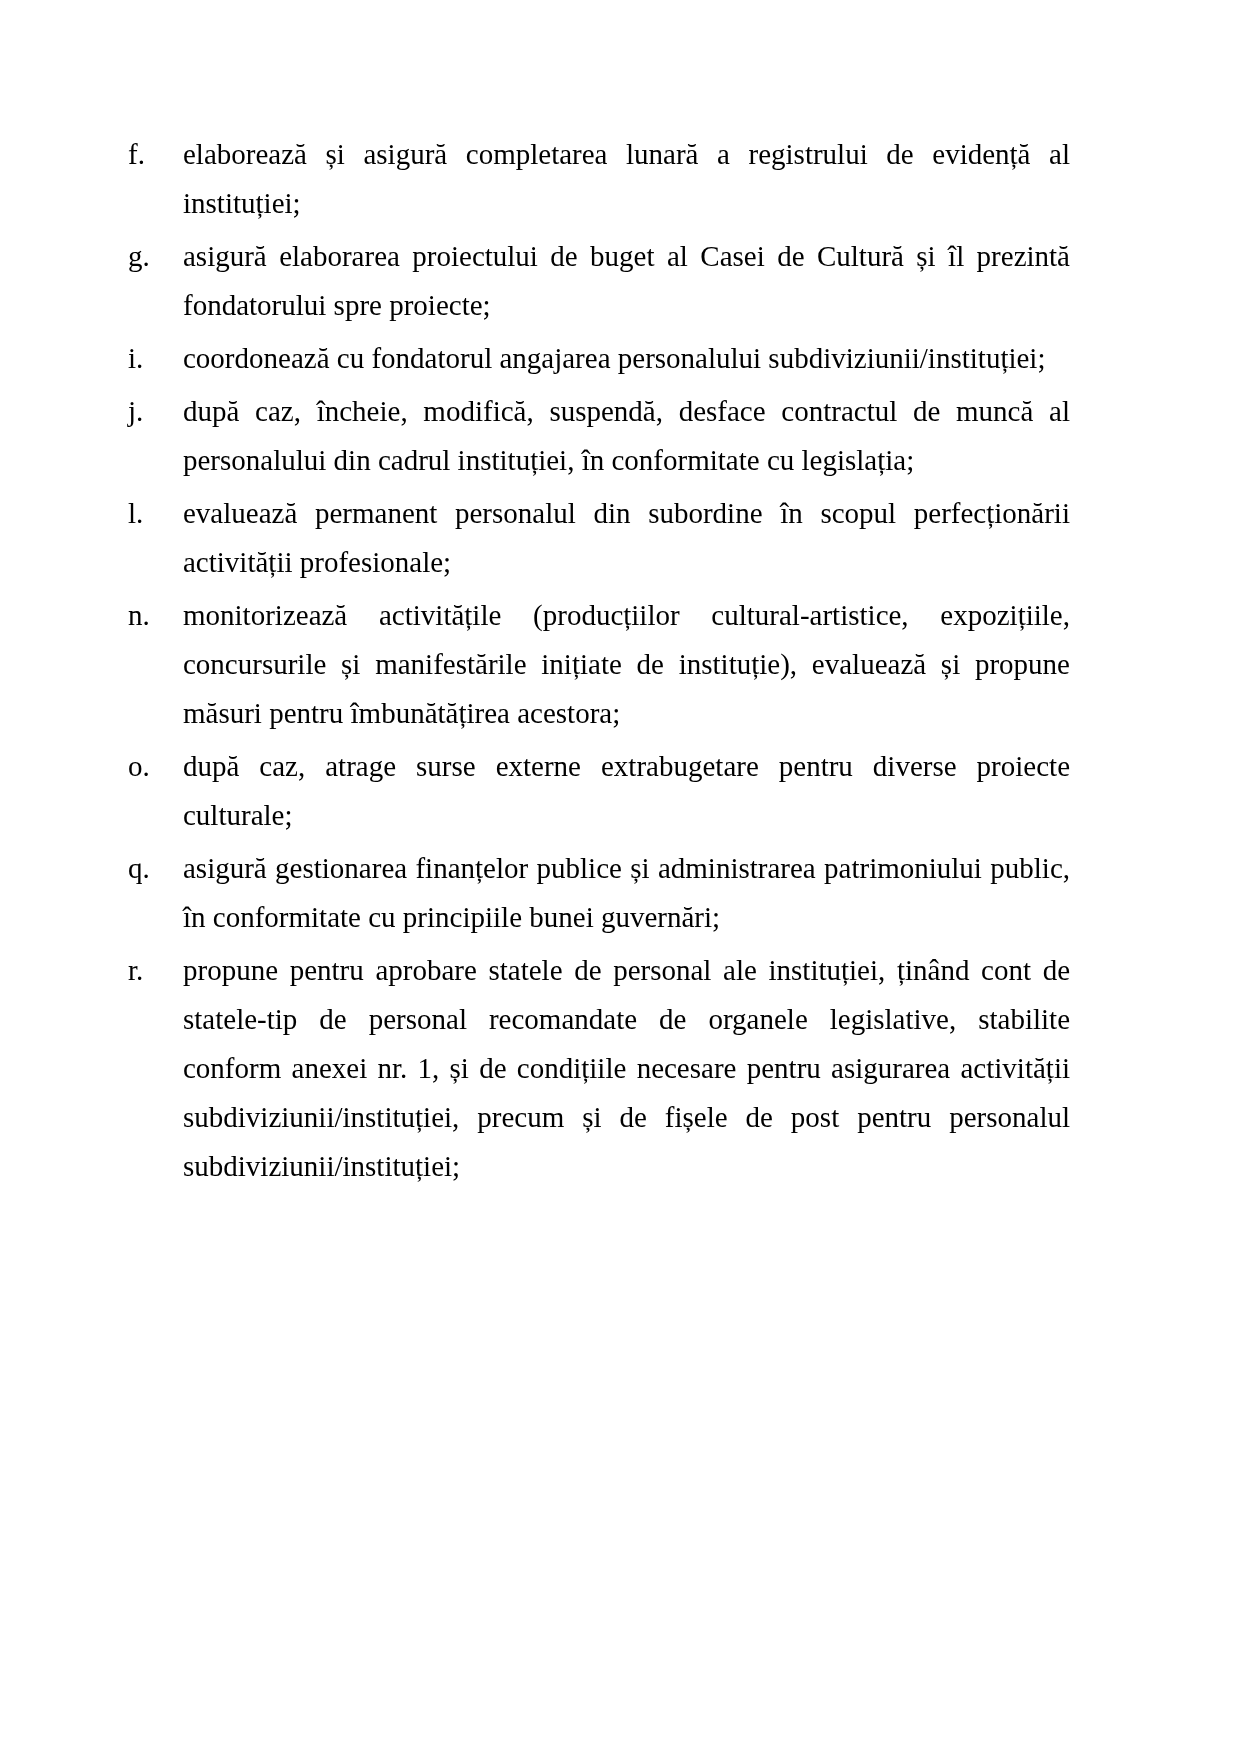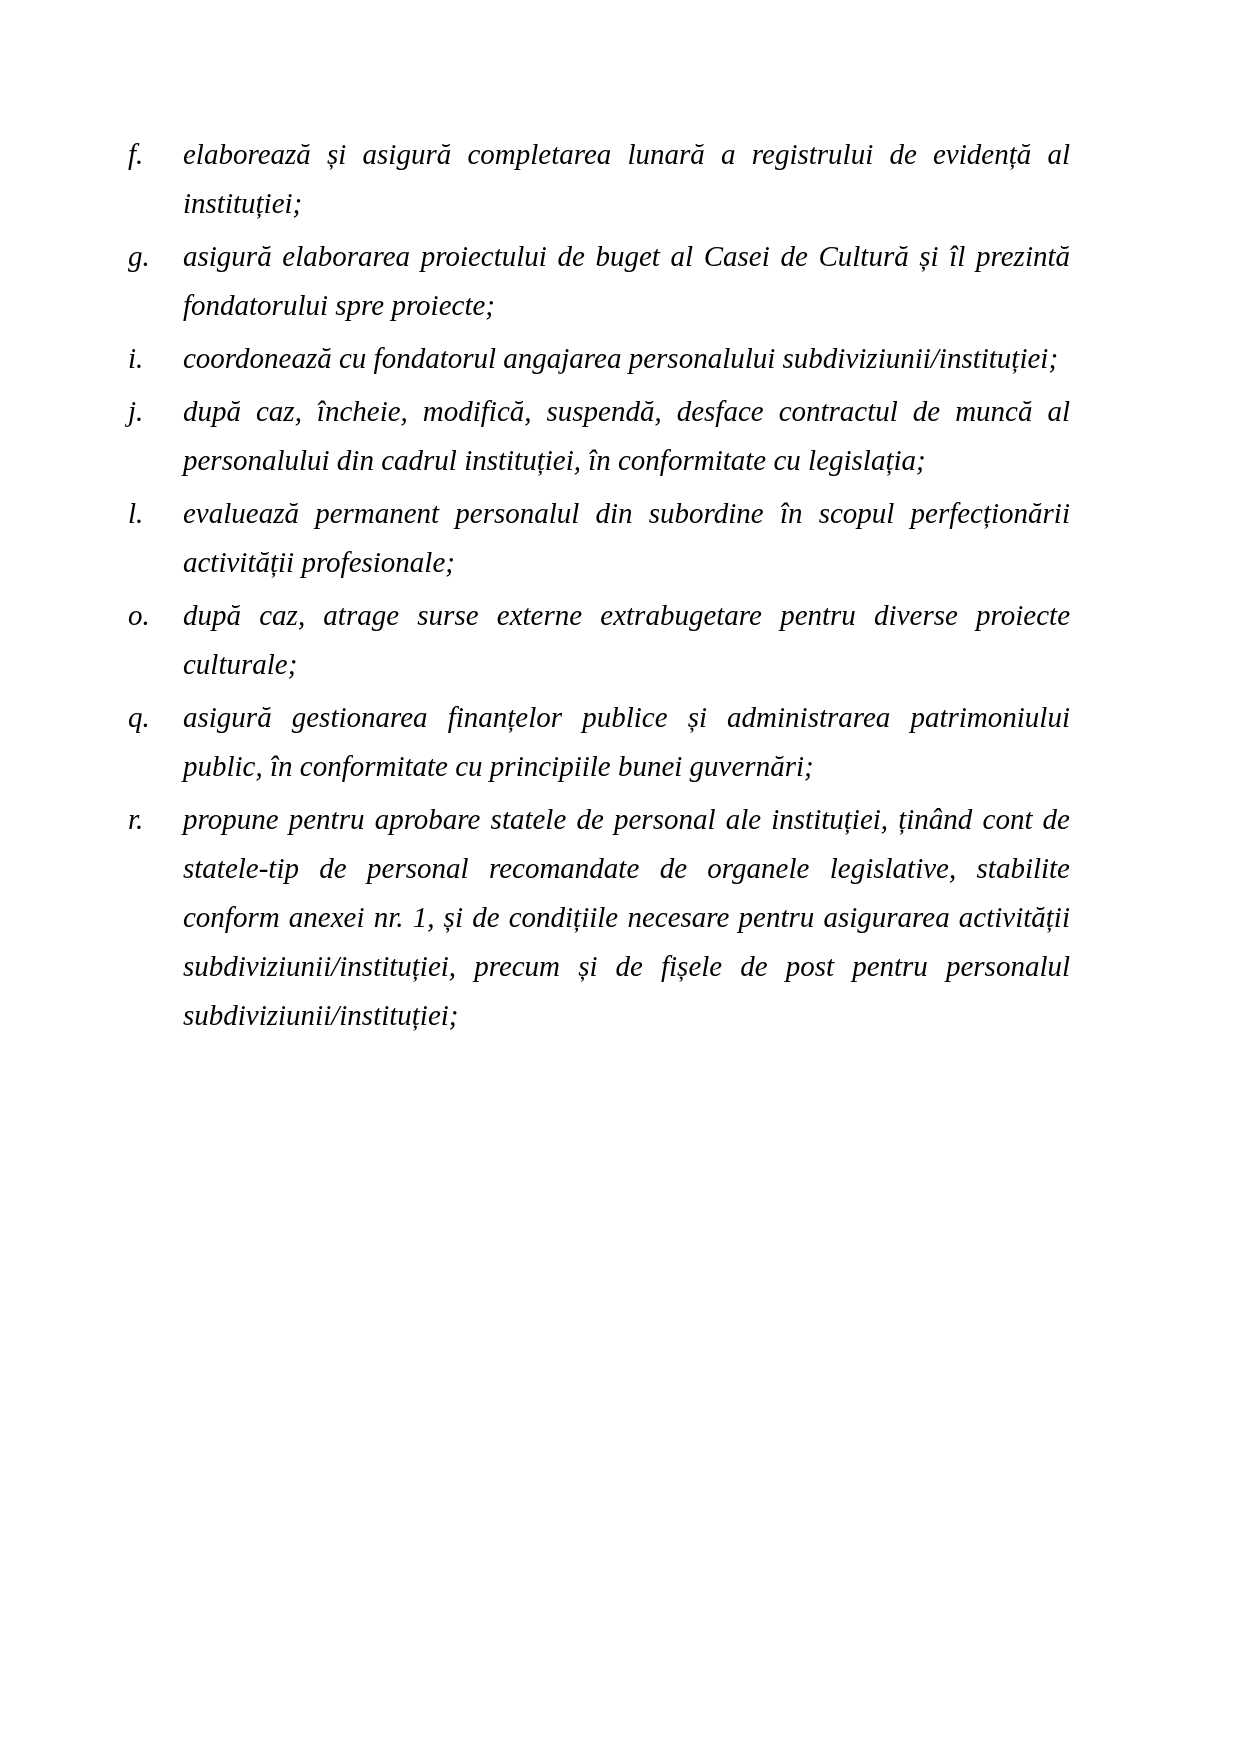--- a/index.html
+++ b/index.html
@@ -12,21 +12,20 @@
     box-sizing: border-box;
     width: 1241px;
     height: 1755px;
     margin: 0;
     background: #ffffff;
     color: #000000;
     font-family: "Liberation Serif", "DejaVu Serif", serif;
     font-size: 29px;
     padding: 130px 171px 0 128px;
     overflow: hidden;
-    font-style: italic;
   }
   ol.lettered-list {
     list-style: none;
     margin: 0;
     padding: 0;
   }
   li.item {
     text-align: justify;
     line-height: 49px;
     margin: 0 0 4px 0;
@@ -44,17 +43,18 @@
 </head>
 <body>
 
 <div class="page">
   <ol class="lettered-list" id="lettered-list">
       <li class="item"><span class="marker">f.</span><span class="text">elaborează și asigură completarea lunară a registrului de evidență al instituției;</span></li>
       <li class="item"><span class="marker">g.</span><span class="text">asigură elaborarea proiectului de buget al Casei de Cultură și îl prezintă fondatorului spre proiecte;</span></li>
       <li class="item"><span class="marker">i.</span><span class="text">coordonează cu fondatorul angajarea personalului subdiviziunii/instituției;</span></li>
       <li class="item"><span class="marker">j.</span><span class="text">după caz, încheie, modifică, suspendă, desface contractul de muncă al personalului din cadrul instituției, în conformitate cu legislația;</span></li>
       <li class="item"><span class="marker">l.</span><span class="text">evaluează permanent personalul din subordine în scopul perfecționării activității profesionale;</span></li>
+      <li class="item"><span class="marker">n.</span><span class="text">monitorizează activitățile (producțiilor cultural-artistice, expozițiile, concursurile și manifestările inițiate de instituție), evaluează și propune măsuri pentru îmbunătățirea acestora;</span></li>
       <li class="item"><span class="marker">o.</span><span class="text">după caz, atrage surse externe extrabugetare pentru diverse proiecte culturale;</span></li>
       <li class="item"><span class="marker">q.</span><span class="text">asigură gestionarea finanțelor publice și administrarea patrimoniului public, în conformitate cu principiile bunei guvernări;</span></li>
       <li class="item"><span class="marker">r.</span><span class="text">propune pentru aprobare statele de personal ale instituției, ținând cont de statele-tip de personal recomandate de organele legislative, stabilite conform anexei nr. 1, și de condițiile necesare pentru asigurarea activității subdiviziunii/instituției, precum și de fișele de post pentru personalul subdiviziunii/instituției;</span></li>
     </ol>
 </div>
 
 </body></html>

